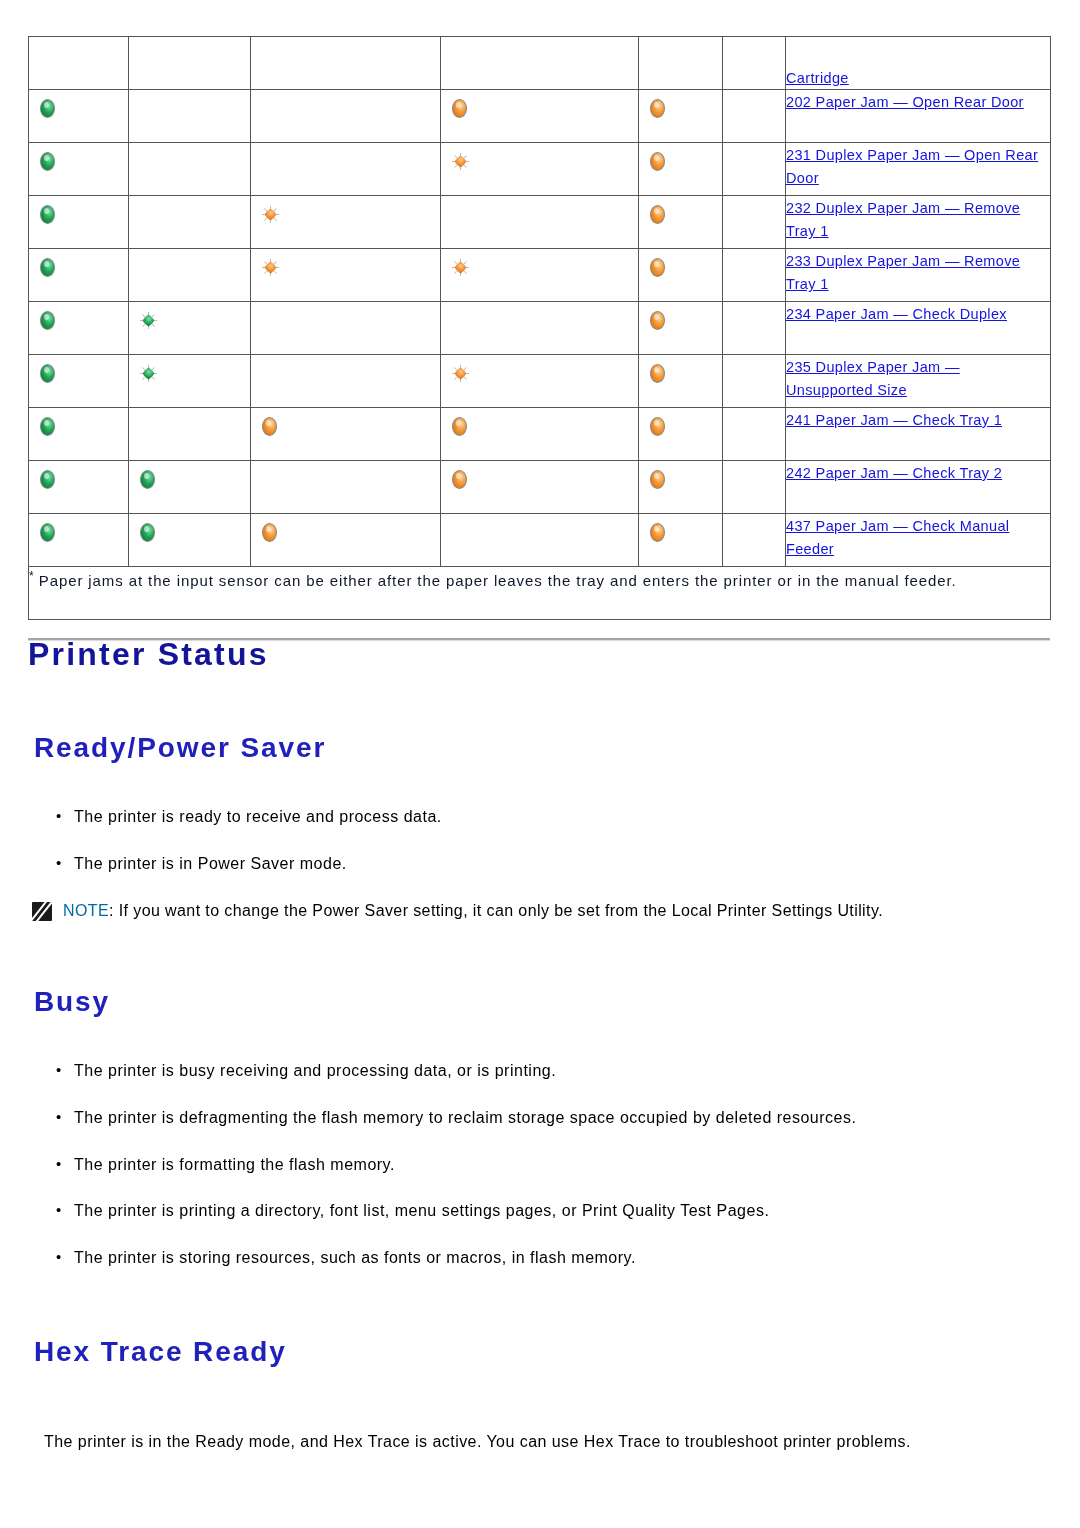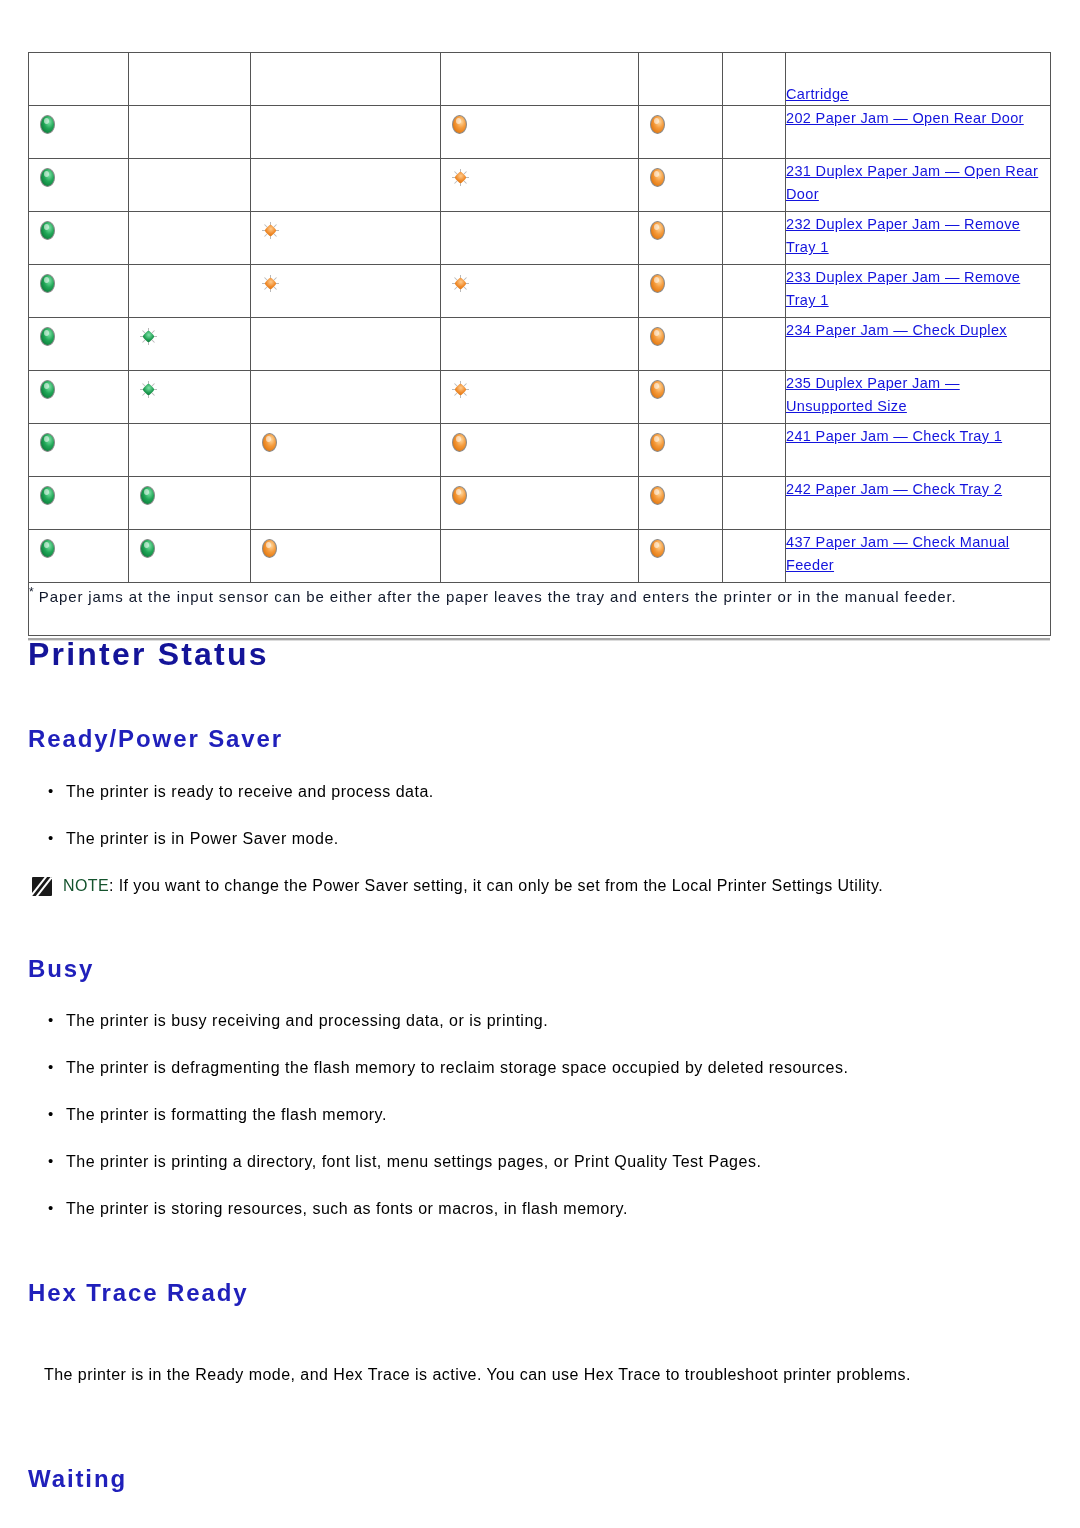--- a/index.html
+++ b/index.html
@@ -19,21 +19,21 @@
     position: relative;
     width: 1080px;
     height: 1528px;
     box-sizing: border-box;
   }
 
   
   .status-table {
     position: absolute;
     left: 28px;
-    top: 52px;
+    top: 36px;
     width: 1022px;
     border-collapse: collapse;
     table-layout: fixed;
   }
   .status-table td {
     border: 1px solid #555555;
     padding: 0;
     vertical-align: top;
     background: #ffffff;
     height: 52px;
@@ -166,34 +166,34 @@
   h1.title {
     margin: 0;
     padding: 0;
     font-size: 32px;
     font-weight: bold;
     color: #141499;
     letter-spacing: 2.2px;
     line-height: 1.2;
   }
   h2.section {
-    margin: 0;
+    margin: 6px;
     padding: 0;
-    font-size: 24px;
+    font-size: 28px;
     font-weight: bold;
     color: #2020bb;
     letter-spacing: 1.9px;
     line-height: 1.2;
   }
 
   .sp-title-to-h2 { height: 52px; }
   .sp-h2-to-list  { height: 28px; }
 
   ul.bullets {
-    margin: 0;
+    margin: 8px;
     padding: 0 0 0 38px;
     list-style: none;
   }
   ul.bullets li {
     position: relative;
     font-size: 16px;
     letter-spacing: 0.5px;
     color: #000;
     margin-bottom: 26px;
     line-height: 1.3;
@@ -232,21 +232,21 @@
   }
   .note-icon i.a { left: 5px; }
   .note-icon i.b { left: 11px; }
   .note-text {
     font-size: 16px;
     letter-spacing: 0.4px;
     line-height: 1.3;
     color: #000;
   }
   .note-text .note-label {
-    color: #14532d;
+    color: #0369a1;
     font-weight: normal;
   }
 
   .body-para {
     font-size: 16px;
     letter-spacing: 0.45px;
     line-height: 1.4;
     color: #000;
     margin: 16px;
   }

